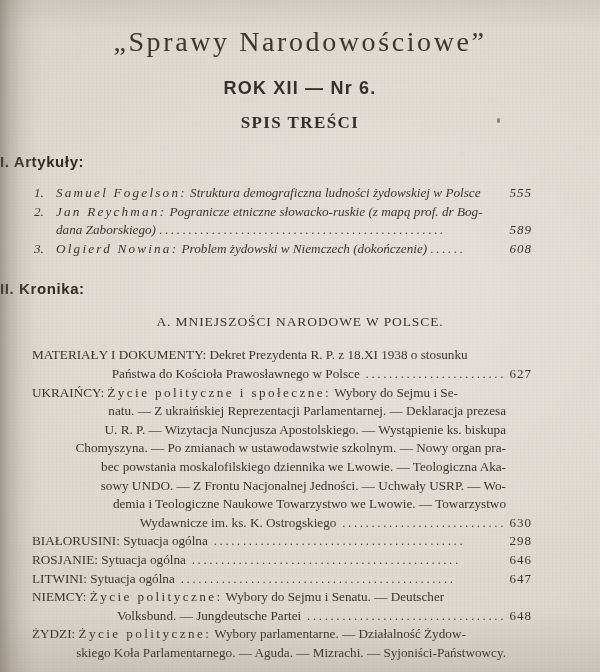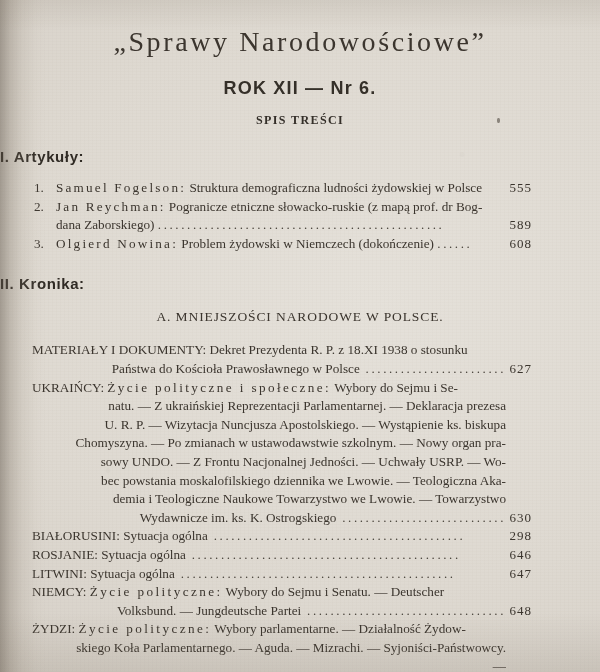--- a/index.html
+++ b/index.html
@@ -96,21 +96,21 @@
     font-family: "Liberation Sans", sans-serif;
     font-weight: bold;
     font-size: 18px;
     letter-spacing: 1.2px;
     margin: 0;
     padding-top: 20px;
     color: #342f28;
   }
   .spis {
     text-align: center;
-    font-size: 12px;
+    font-size: 17px;
     font-weight: bold;
     letter-spacing: 1.4px;
     font-variant: small-caps;
     margin: 0;
     padding-top: 14px;
     color: #332e28;
   }
 
   
   .sect-head {
@@ -134,20 +134,21 @@
   .toc {
     font-size: 13.2px;
     line-height: 18.6px;
     color: #3a342d;
   }
 
   
   #articles {
     margin: 0;
     padding: 0 52px 0 34px;
+    font-style: italic;
   }
   .art-row {
     position: relative;
     padding-left: 22px;
     margin-bottom: 0px;
   }
   .art-num {
     position: absolute;
     left: 0;
     top: 0;
@@ -252,22 +253,22 @@
     <div id="kronika" class="toc" style="padding-top:16px;">
         <div class="kr-entry">
           <span class="jline"><span class="caps">MATERIAŁY I DOKUMENTY: </span><span>Dekret Prezydenta R. P. z 18.XI 1938 o stosunku</span></span>
           <span class="jline ind"><span>Państwa do Kościoła Prawosławnego w Polsce</span><span class="dots"> ........................</span><span class="pg">627</span></span>
         </div>
         <div class="kr-entry">
           <span class="jline"><span class="caps">UKRAIŃCY: </span><span class="spaced">Życie polityczne i społeczne:</span><span> Wybory do Sejmu i Se-</span></span>
           <span class="jline ind"><span>natu. — Z ukraińskiej Reprezentacji Parlamentarnej. — Deklaracja prezesa</span></span>
           <span class="jline ind"><span>U. R. P. — Wizytacja Nuncjusza Apostolskiego. — Wystąpienie ks. biskupa</span></span>
           <span class="jline ind"><span>Chomyszyna. — Po zmianach w ustawodawstwie szkolnym. — Nowy organ pra-</span></span>
+          <span class="jline ind"><span>bec powstania moskalofilskiego dziennika we Lwowie. — Teologiczna Aka-</span></span>
           <span class="jline ind"><span>sowy UNDO. — Z Frontu Nacjonalnej Jedności. — Uchwały USRP. — Wo-</span></span>
-          <span class="jline ind"><span>bec powstania moskalofilskiego dziennika we Lwowie. — Teologiczna Aka-</span></span>
           <span class="jline ind"><span>demia i Teologiczne Naukowe Towarzystwo we Lwowie. — Towarzystwo</span></span>
           <span class="jline ind"><span>Wydawnicze im. ks. K. Ostrogskiego</span><span class="dots"> ............................</span><span class="pg">630</span></span>
         </div>
         <div class="kr-entry">
           <span class="jline"><span class="caps">BIAŁORUSINI: </span><span>Sytuacja ogólna</span><span class="dots"> ...........................................</span><span class="pg">298</span></span>
         </div>
         <div class="kr-entry">
           <span class="jline"><span class="caps">ROSJANIE: </span><span>Sytuacja ogólna</span><span class="dots"> ..............................................</span><span class="pg">646</span></span>
         </div>
         <div class="kr-entry">

